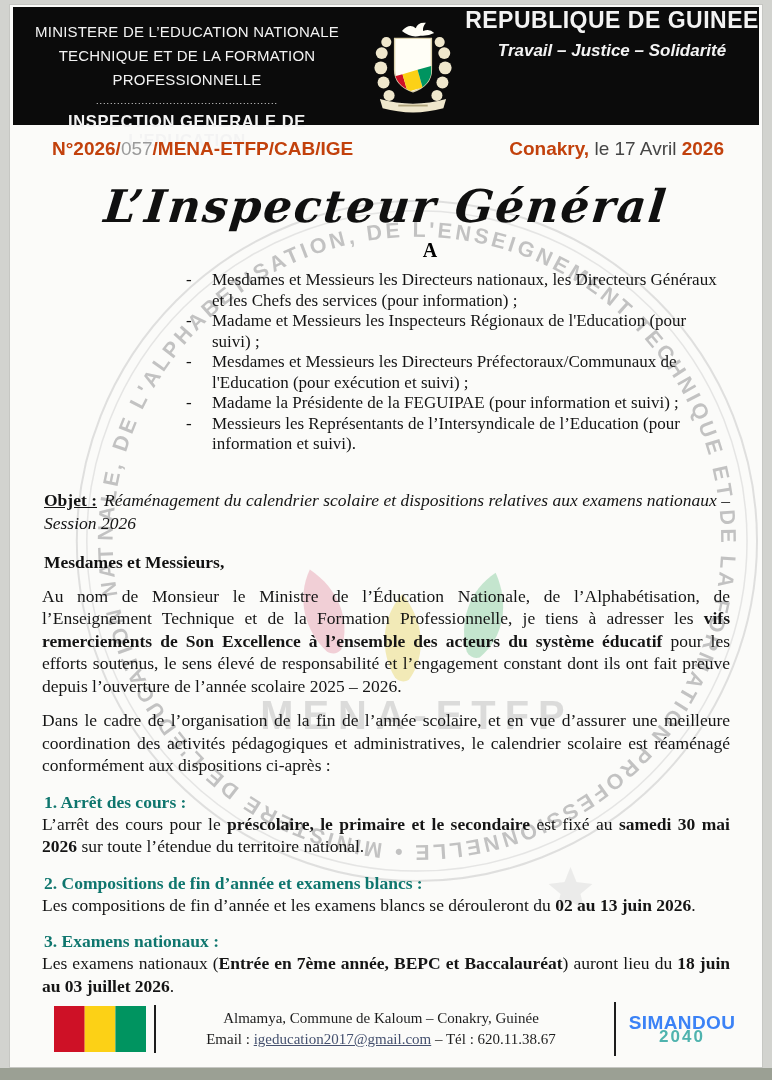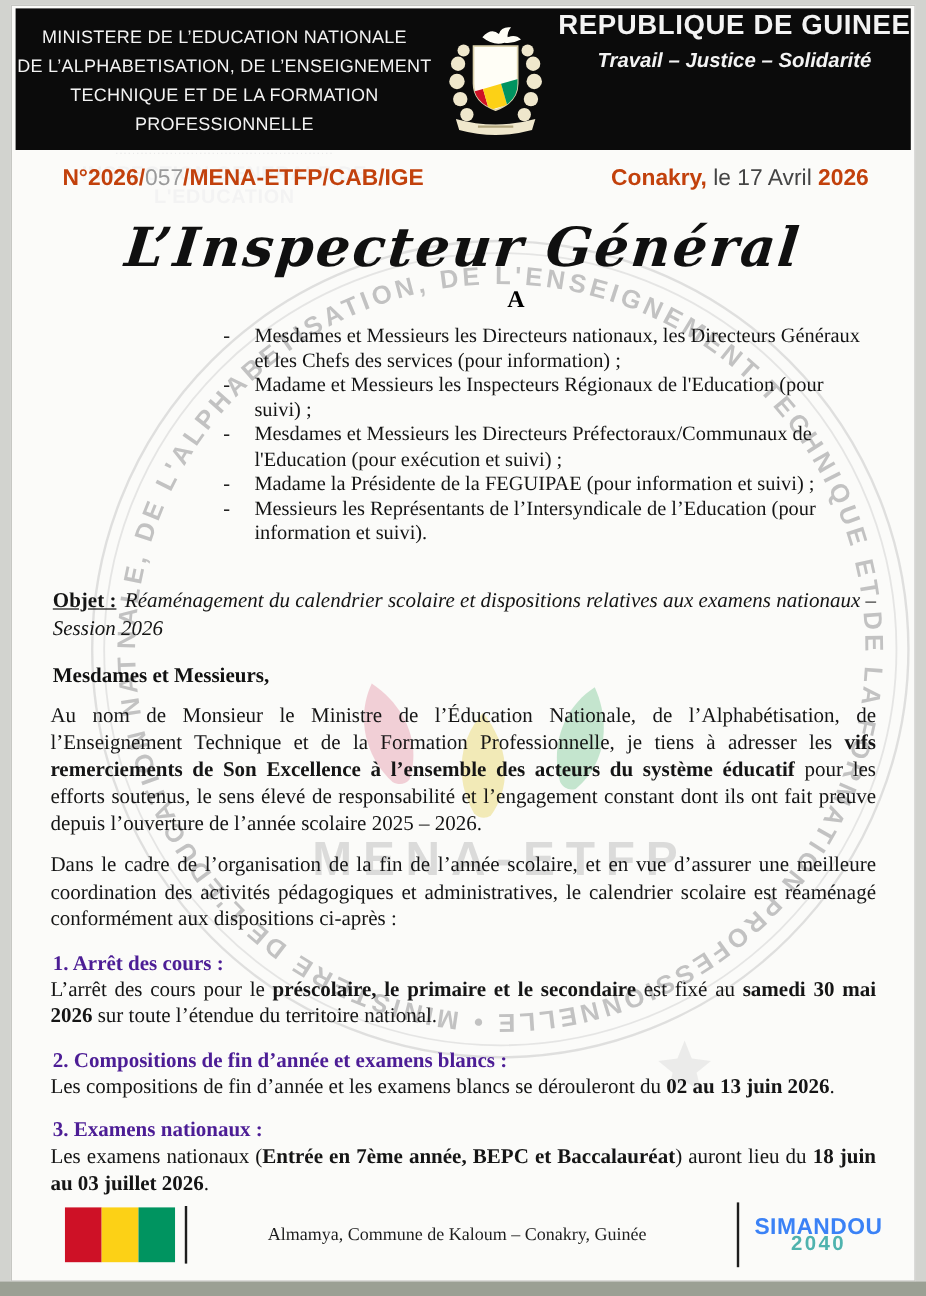--- a/index.html
+++ b/index.html
@@ -55,21 +55,21 @@
   .recipients li{display:flex;}
   .dash{width:26px;flex:none;}
 
   
   .objet{margin:34px 32px 0 34px;font-size:17.5px;line-height:23px;color:#141414;}
   .objet-label{font-weight:bold;text-decoration:underline;margin-right:7px;}
   .salutation{margin:17px 32px 0 34px;font-weight:bold;font-size:17.5px;color:#111;}
   .body{margin:12px 32px 0 32px;font-size:17.5px;line-height:22.5px;color:#151515;}
   .just{text-align:justify;}
   .seg-b{font-weight:bold;}
-  .sec-title{margin:15px 32px 0 34px;font-size:17.5px;font-weight:bold;color:#4c1d95;}
+  .sec-title{margin:15px 32px 0 34px;font-size:17.5px;font-weight:bold;color:#0f766e;}
   .sec-title + .body{margin-top:0;}
 
   
   .foot{
     position:absolute;left:0;right:0;bottom:0;height:64px;
     display:flex;align-items:center;padding:0 24px 6px 44px;z-index:1;
   }
   .flag{width:92px;height:46px;flex:none;}
   .vline{width:2px;height:48px;background:#1d1d1d;margin-left:8px;flex:none;}
   .vline.tall{height:54px;margin-right:10px;}
@@ -101,21 +101,20 @@
       </g>
       <text x="408" y="726" text-anchor="middle" font-family="Liberation Sans, DejaVu Sans, sans-serif" font-size="40" font-weight="bold" letter-spacing="9" fill="#c7c7c7" opacity="0.6">MENA-ETFP</text>
       <polygon points="562,864 568,879 584,881 572,891 576,907 562,898 548,907 552,891 540,881 556,879" fill="#cfcfcf" opacity="0.35"></polygon>
     </svg>
 
     <div class="content">
 
       <header class="band">
         <div class="band-left">
           <div class="min-line">MINISTERE DE L’EDUCATION NATIONALE</div>
-          <div class="min-line">DE L’ALPHABETISATION, DE L’ENSEIGNEMENT</div>
           <div class="min-line">TECHNIQUE ET DE LA FORMATION PROFESSIONNELLE</div>
           <div class="dots">....................................................</div>
           <div class="dept">INSPECTION GENERALE DE L'EDUCATION</div>
         </div>
         <div class="crest">
           <svg viewBox="0 0 100 112" aria-hidden="true">
 
             <g fill="#efe7cc">
               <circle cx="24" cy="88" r="6"></circle>
                 <circle cx="18" cy="74" r="6.5"></circle>
@@ -211,20 +210,21 @@
 
     <footer class="foot">
       <svg class="flag" viewBox="0 0 92 46" aria-hidden="true">
         <rect x="0" y="0" width="30.7" height="46" fill="#ce1126"></rect>
         <rect x="30.7" y="0" width="30.7" height="46" fill="#fcd116"></rect>
         <rect x="61.4" y="0" width="30.6" height="46" fill="#009460"></rect>
       </svg>
       <div class="vline"></div>
       <div class="foot-center">
         <div>Almamya, Commune de Kaloum – Conakry, Guinée</div>
+        <div><span>Email : </span><a class="email" href="#">igeducation2017@gmail.com</a><span> – Tél : 620.11.38.67</span></div>
       </div>
       <div class="vline tall"></div>
       <div class="simandou">
         <div class="sim-top">SIMANDOU</div>
         <div class="sim-bottom" style="color: rgb(79, 179, 174);">2040</div>
       </div>
     </footer>
 
   </div>
 </div>

